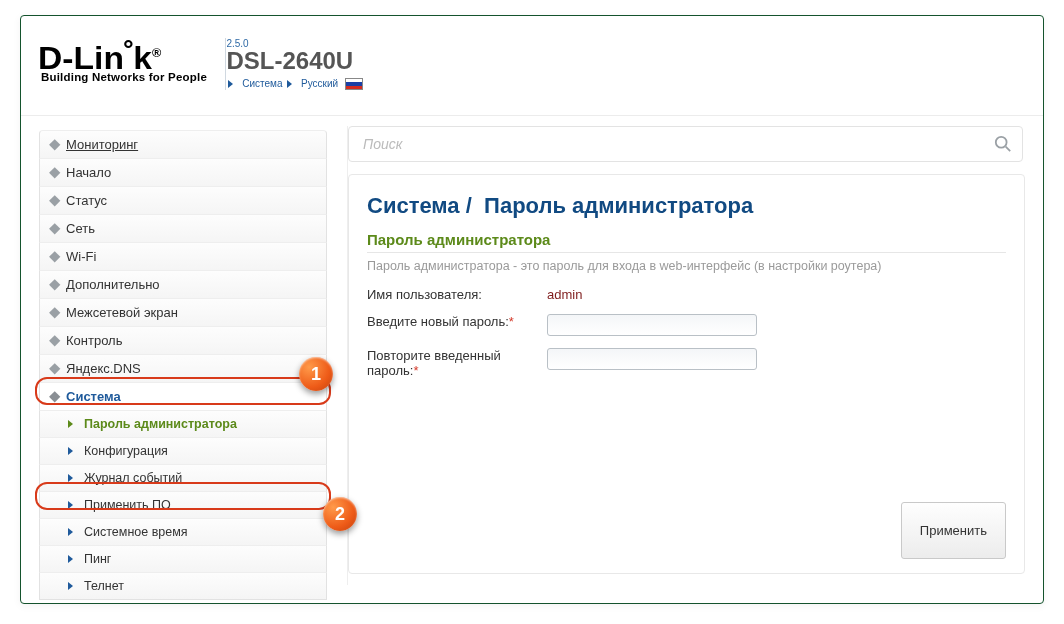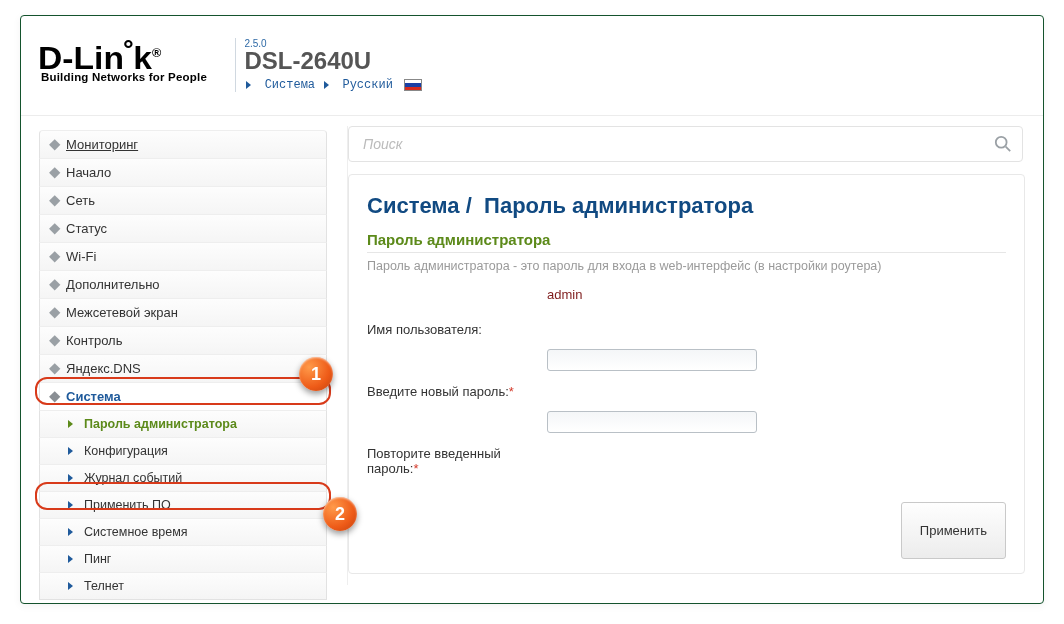--- a/index.html
+++ b/index.html
@@ -34,26 +34,26 @@
   .logo-tag{
     font-family: Arial, sans-serif; font-weight:bold;
     font-size:11.5px; color:#000; display:block; margin-top:-2px;
     letter-spacing:0.2px;
   }
   .logo-circle{
     display:inline-block; width:8px; height:8px; border:2px solid #000;
     border-radius:50%; vertical-align: top; margin-top:2px; margin-right:1px;
   }
   .model-block{
-    display:inline-block; vertical-align:top; margin-left:24px;
-    border-left:1px solid #d0d8e0; padding-left:8px;
+    display:inline-block; vertical-align:top; margin-left:14px;
+    border-left:1px solid #d0d8e0; padding-left:0;
   }
   .ver{ color:#2f6aa6; font-size:10px; }
   .model{ color:#555; font-weight:bold; font-size:24px; margin-top:-2px;}
-  .crumbs{ margin-top:3px; font-size:12px;font-family:Liberation Mono, monospace; }
+  .crumbs{ margin-top:3px; font-size:10px; }
   .crumb-sep{
     display:inline-block; width:0; height:0;
     border-top:4px solid transparent; border-bottom:4px solid transparent;
     border-left:5px solid #1f5a9b; margin:0 6px 0 2px; vertical-align:middle;
   }
   .crumb-link{ color:#1f5a9b; text-decoration:none; }
   .flag{
     display:inline-block; width:18px; height:12px; vertical-align:middle;
     margin-left:4px; position:relative; border:1px solid #888;
     background:linear-gradient(to bottom,#fff 0 33%,#1a3fa5 33% 66%,#d52b1e 66% 100%);
@@ -125,21 +125,21 @@
   .search-icon svg{ width:18px;height:18px; stroke:#9aa0a5; fill:none;}
   .panel{
     border:1px solid #e8e8e8; border-radius:4px; padding:14px 18px 60px 18px;
     position:relative; min-height:400px;
   }
   .page-title{ color:#114a82; font-weight:bold; font-size:22px; padding:4px 0 12px 0;}
   .page-title .sep{ color:#114a82; }
   .section-title{ color:#5c8a1a; font-weight:bold; font-size:15px; border-bottom:1px solid #e6e6e6; padding-bottom:4px;}
   .section-desc{ color:#9a9a9a; font-size:12.5px; margin:6px 0 14px 0;}
   .form-row{ display:flex; align-items:flex-start; font-size:13px; color:#333; margin-bottom:12px;}
-  .form-label{ width:180px;margin-top:35px; }
+  .form-label{ width:180px; }
   .req{ color:#d43a2a; }
   .ro-value{ color:#7f1d1d; }
   .text-input{
     width:210px; height:22px; border:1px solid #b9c0c6; border-radius:3px;
     background:linear-gradient(#f4f6f8,#fff); padding:2px 6px; font-size:13px;
   }
   .apply-btn{
     position:absolute; right:18px; bottom:14px;
     background:linear-gradient(#fefefe,#ececec);
     border:1px solid #c9c9c9; border-radius:3px;
@@ -169,22 +169,22 @@
         <span class="flag"></span>
       </div>
     </div>
   </div>
 
   <div class="body">
 
     <div class="sidebar">
       <div class="nav-item"><span class="nav-bullet"><span class="diamond"></span></span><span>Мониторинг</span></div>
       <div class="nav-item"><span class="nav-bullet"><span class="diamond"></span></span><span>Начало</span></div>
+      <div class="nav-item"><span class="nav-bullet"><span class="diamond"></span></span><span>Статус</span></div>
       <div class="nav-item"><span class="nav-bullet"><span class="diamond"></span></span><span>Сеть</span></div>
-      <div class="nav-item"><span class="nav-bullet"><span class="diamond"></span></span><span>Статус</span></div>
       <div class="nav-item"><span class="nav-bullet"><span class="diamond"></span></span><span>Wi-Fi</span></div>
       <div class="nav-item"><span class="nav-bullet"><span class="diamond"></span></span><span>Дополнительно</span></div>
       <div class="nav-item"><span class="nav-bullet"><span class="diamond"></span></span><span>Межсетевой экран</span></div>
       <div class="nav-item"><span class="nav-bullet"><span class="diamond"></span></span><span>Контроль</span></div>
       <div class="nav-item"><span class="nav-bullet"><span class="diamond"></span></span><span>Яндекс.DNS</span></div>
       <div class="nav-item active"><span class="nav-bullet"><span class="diamond open"></span></span><span>Система</span></div>
 
       <div class="subnav">
         <div class="subnav-item current"><span class="chev"></span><span>Пароль администратора</span></div>
         <div class="subnav-item"><span class="chev"></span><span>Конфигурация</span></div>

